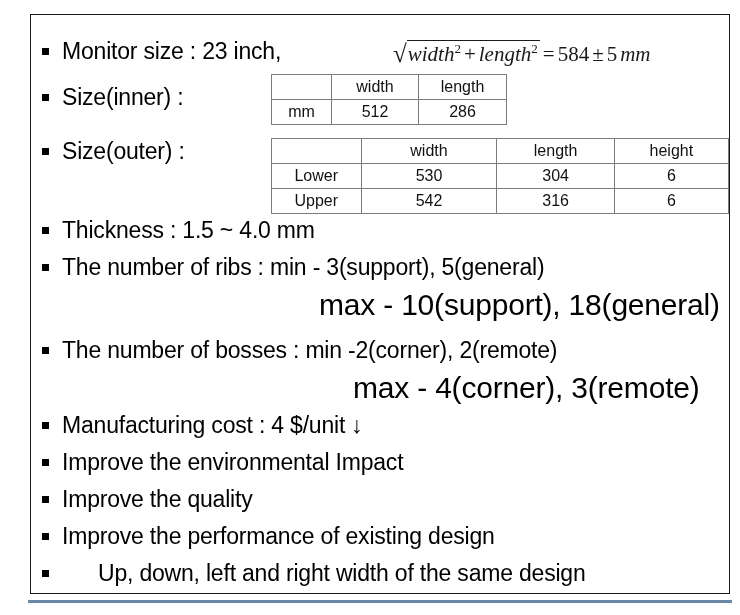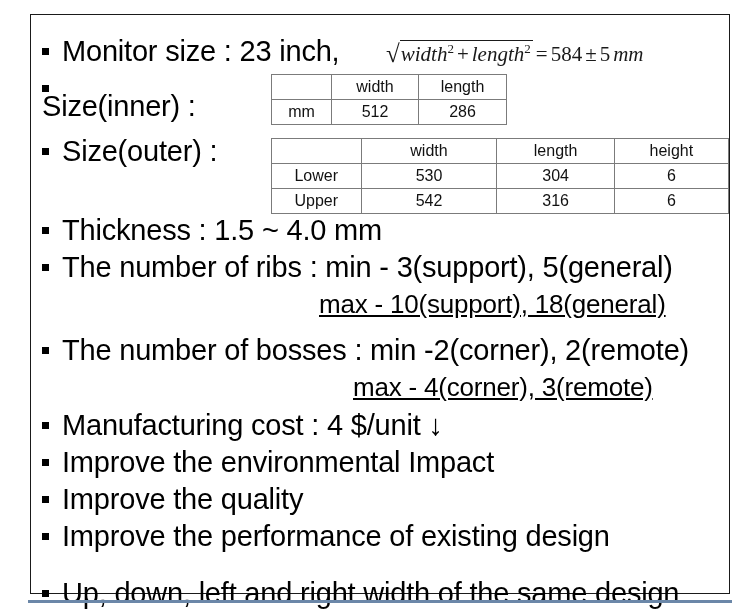--- a/index.html
+++ b/index.html
@@ -56,50 +56,50 @@
   .bullet-marker {
     width: 7px;
     height: 7px;
     background: #000000;
     margin-top: 11px;
     margin-right: 13px;
     flex: 0 0 auto;
   }
 
   .bullet-text {
-    font-size: 29px;
+    font-size: 23px;
     line-height: 29px;
     letter-spacing: -0.2px;
     white-space: nowrap;
   }
 
   .cont-row {
     position: absolute;
-    font-size: 26px;
+    font-size: 30px;
     line-height: 29px;
     letter-spacing: -0.2px;
     white-space: nowrap;
-    text-decoration: underline;
   }
 
   
   #formula {
     position: absolute;
     left: 355px;
     top: 22px;
     font-family: "Liberation Serif", serif;
     font-size: 21px;
     font-style: italic;
     white-space: nowrap;
     color: #1a1a1a;
   }
   #formula .radical-group {
     display: inline-block;
     position: relative;
     padding-top: 2px;
+    margin-left: 7px;
   }
   #formula .radical-sign {
     font-style: normal;
     font-size: 25px;
     position: relative;
     top: 1px;
   }
   #formula .radicand {
     border-top: 1.3px solid #1a1a1a;
     padding: 0 2px 0 1px;
@@ -154,21 +154,21 @@
 
 <div id="slide-frame">
 
   <div id="bullet-list">
 
     <div class="bullet-row" style="top:22px;">
       <span class="bullet-marker"></span>
       <span class="bullet-text">Monitor size : 23 inch,</span>
     </div>
 
-    <div class="bullet-row" style="top:59px;flex-direction:column;">
+    <div class="bullet-row" style="top:68px;">
       <span class="bullet-marker"></span>
       <span class="bullet-text">Size(inner) :</span>
     </div>
 
     <div class="bullet-row" style="top:122px;">
       <span class="bullet-marker"></span>
       <span class="bullet-text">Size(outer) :</span>
     </div>
 
     <div class="bullet-row" style="top:201px;">
@@ -203,21 +203,21 @@
     <div class="bullet-row" style="top:507px;">
       <span class="bullet-marker"></span>
       <span class="bullet-text">Improve the performance of existing design</span>
     </div>
 
     <div class="bullet-row" style="top:470px;">
       <span class="bullet-marker"></span>
       <span class="bullet-text">Improve the quality</span>
     </div>
 
-    <div class="bullet-row" style="top:564px;">
+    <div class="bullet-row" style="top:544px;gap:36px;">
       <span class="bullet-marker"></span>
       <span class="bullet-text">Up, down, left and right width of the same design</span>
     </div>
 
   </div>
 
   <div id="formula">
     <span class="radical-group"><span class="radical-sign">√</span><span class="radicand"><span>width</span><sup>2</sup><span class="op">+</span><span>length</span><sup>2</sup></span></span><span class="op">=</span><span class="num">584</span><span class="op">±</span><span class="num">5</span><span class="unit">mm</span>
   </div>
 

